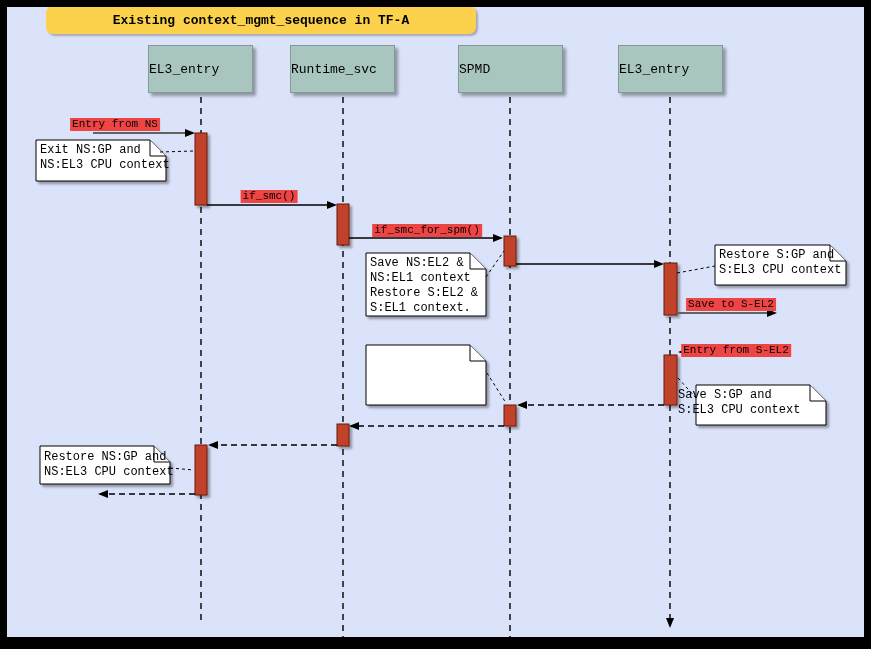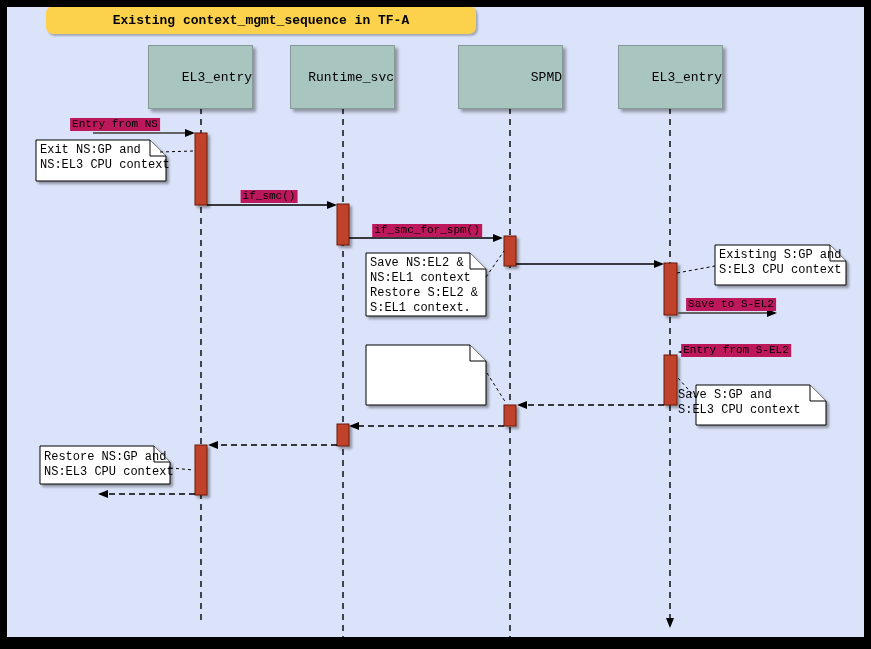--- a/index.html
+++ b/index.html
@@ -18,30 +18,30 @@
   }
   .title {
     position:absolute; left:46px; top:6px; width:430px; height:28px;
     background: var(--title-bg, #fcd24c);
     border-radius:7px;
     font-size:13px; font-weight:bold; color:#000;
     display:flex; align-items:center; justify-content:center;
     box-shadow: 2px 2px 2px rgba(0,0,0,0.25);
   }
   .head {
-    position:absolute; top:45px; width:105px; height:64px;
+    position:absolute; top:45px; width:105px; height:48px;
     background: var(--header-bg, #a9c5c0);
     border:1px solid #859a97; box-sizing:border-box;
     font-size:13px; color:#000;
-    display:flex; align-items:center; justify-content:flex-end;
+    display:flex; align-items:center; justify-content:flex-start;
     box-shadow: 3px 3px 3px rgba(0,0,0,0.35);
   }
   .msg-label {
     position:absolute; transform:translateX(-50%);
-    background:#be185d; color:#000;
+    background:#ef4444; color:#000;
     font-size:11px; line-height:13px; padding:0 2px; white-space:nowrap;
   }
   .note-text {
     position:absolute; color:#000;
     font-size:12px; line-height:15px; white-space:pre-line;
   }
   .lifeline { stroke:#000; stroke-width:1.4; stroke-dasharray:6 5; fill:none; }
   .act { fill:var(--activation-fill, #c1432c); stroke:var(--activation-border, #6b1a09); stroke-width:1; }
   .msg-solid { stroke:#000; stroke-width:1.3; fill:none; }
   .msg-gray  { stroke:var(--gray-line, #636363); stroke-width:2; fill:none; }
@@ -140,21 +140,21 @@
   <div class="msg-label" style="left:427px; top:224px">if_smc_for_spm()</div>
   <div class="msg-label" style="left:731px; top:298px">Save to S-EL2</div>
   <div class="msg-label" style="left:736px; top:344px">Entry from S-EL2</div>
 
   <div class="note-text" style="left:40px;  top:143px">Exit NS:GP and
 NS:EL3 CPU context</div>
   <div class="note-text" style="left:370px; top:256px">Save NS:EL2 &amp;
 NS:EL1 context
 Restore S:EL2 &amp;
 S:EL1 context.</div>
-  <div class="note-text" style="left:719px; top:248px">Existing S:GP and
+  <div class="note-text" style="left:719px; top:248px">Restore S:GP and
 S:EL3 CPU context</div>
   <div class="note-text" style="left:678px; top:388px">Save S:GP and
 S:EL3 CPU context</div>
   <div class="note-text" style="left:44px;  top:450px">Restore NS:GP and
 NS:EL3 CPU context</div>
 
   <div class="frame"></div>
 </div>
 
 </body></html>

